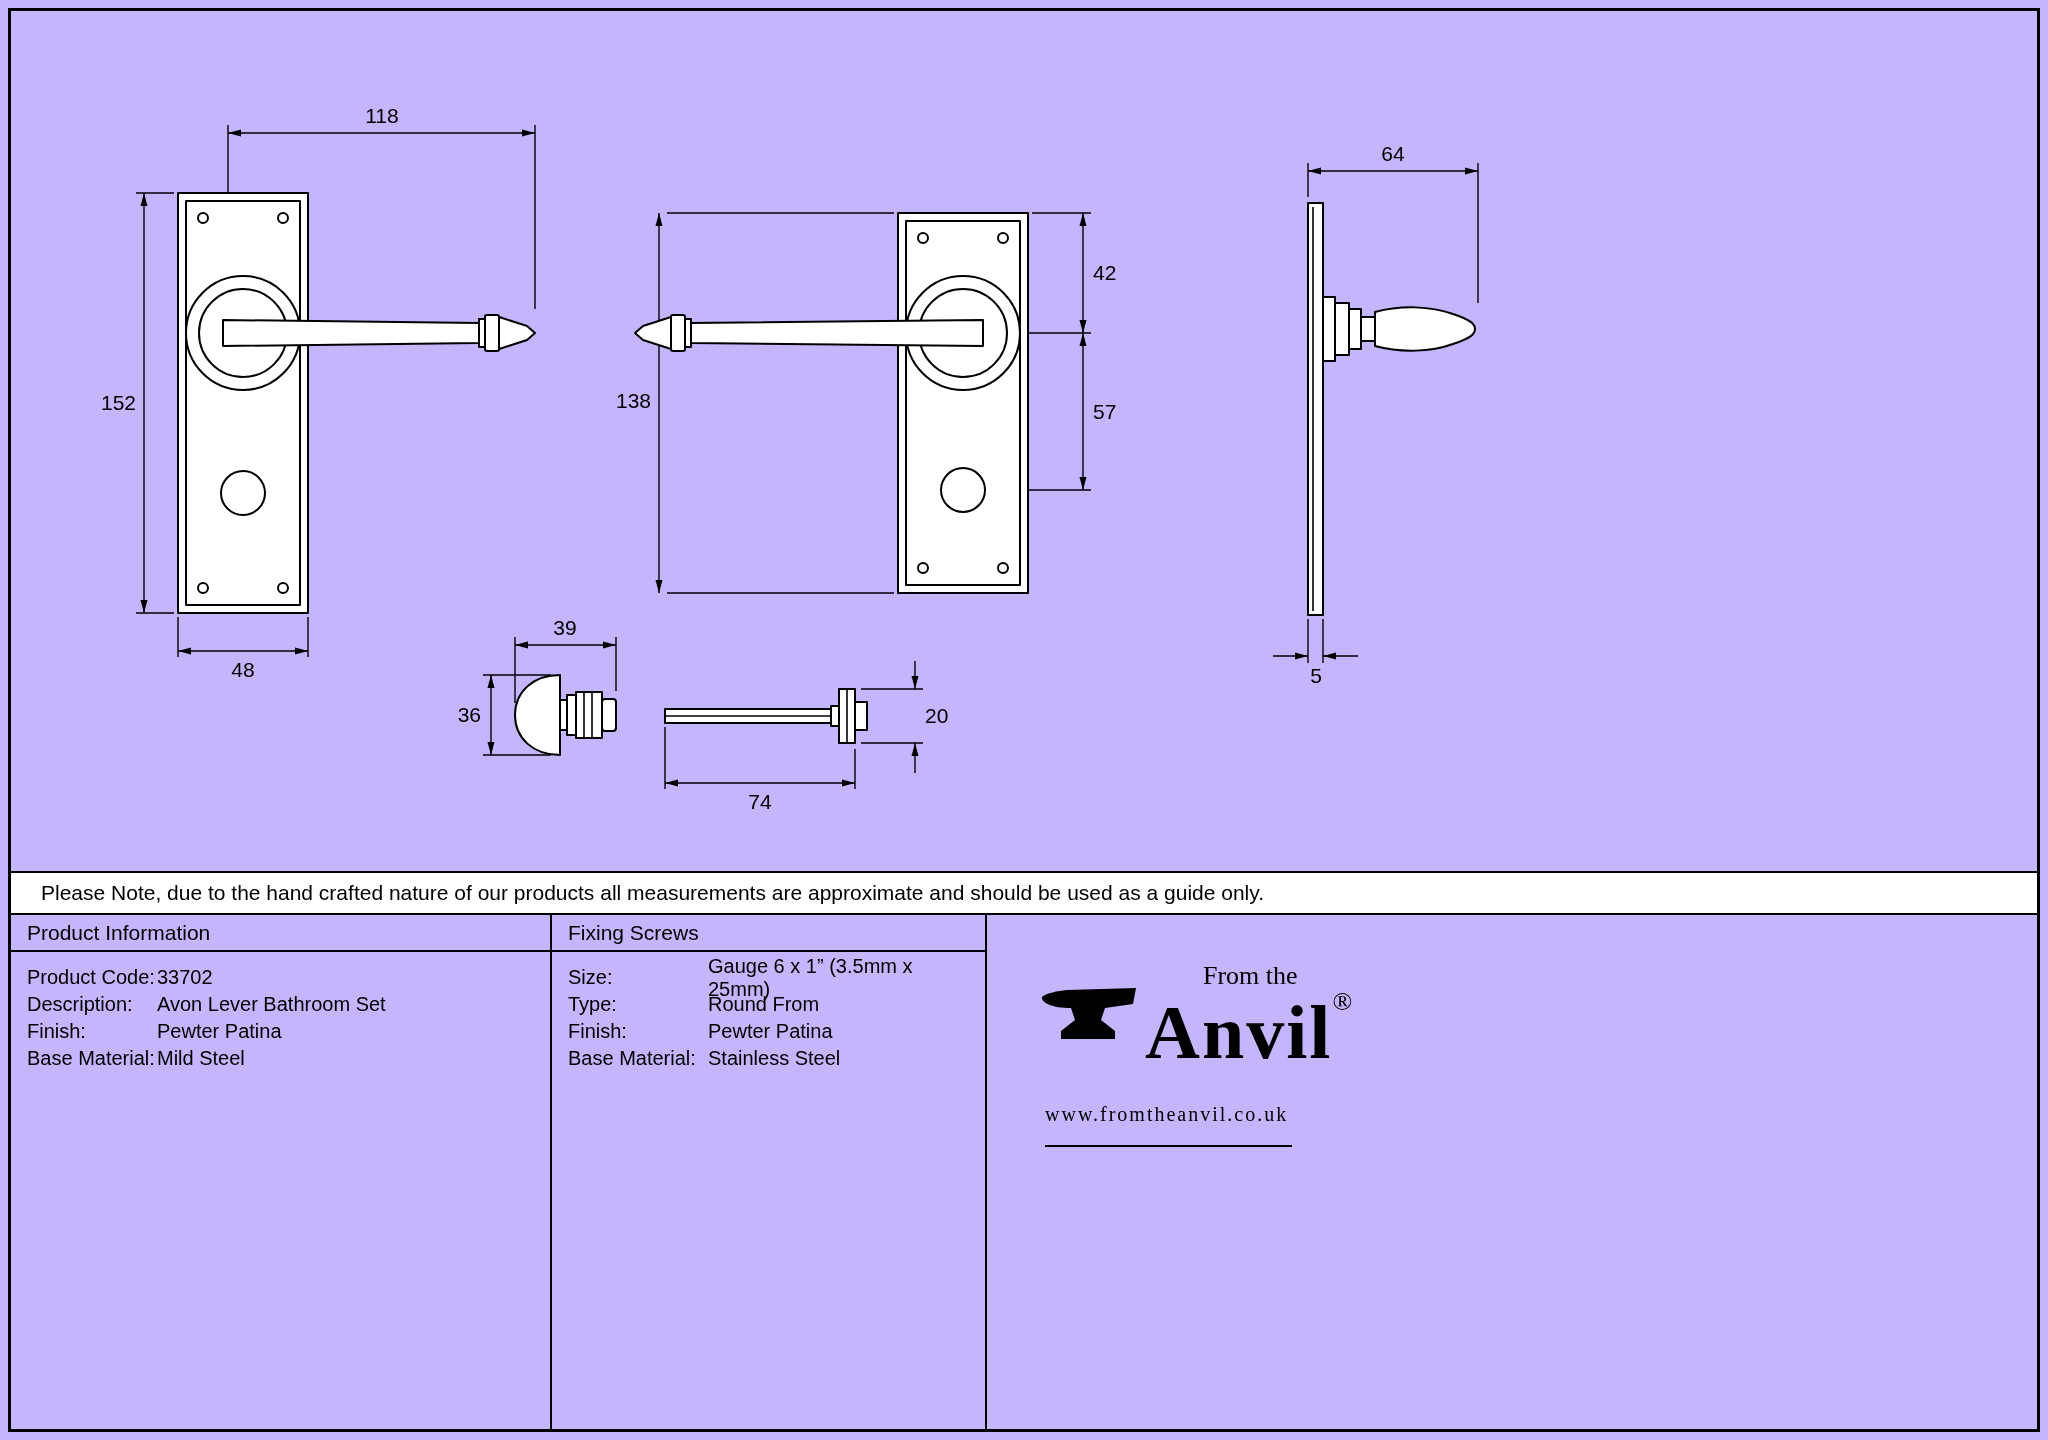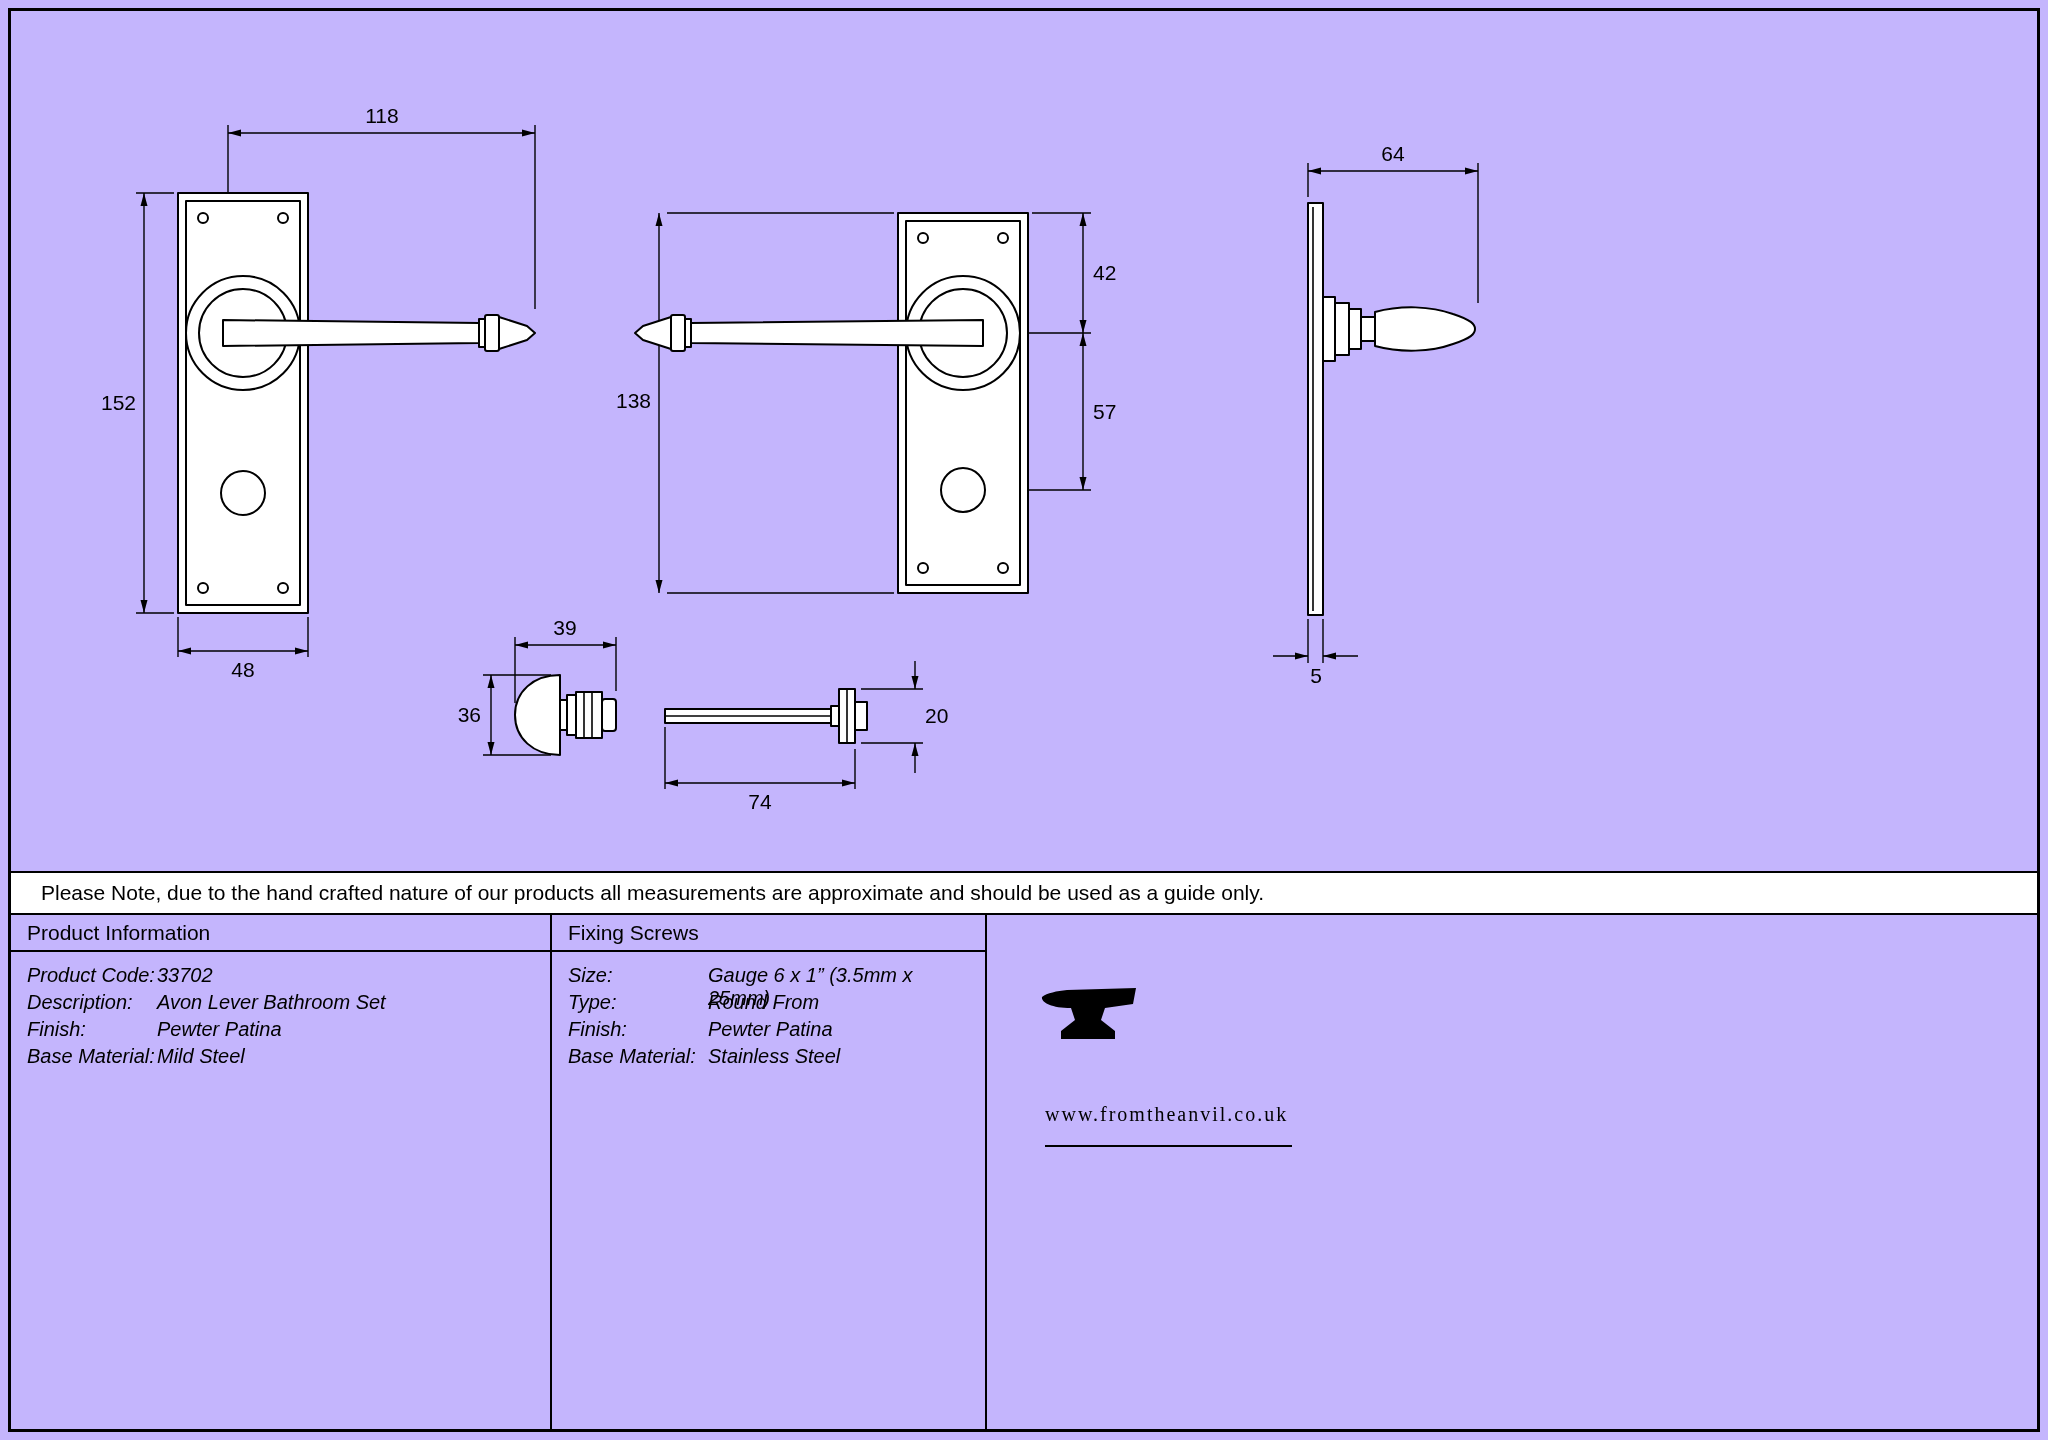--- a/index.html
+++ b/index.html
@@ -20,21 +20,21 @@
   .info-table { position:absolute; left:0; top:902px; bottom:0; width:100%; border-top:2px solid #000; display:flex; }
   .col { border-right:2px solid #000; display:flex; flex-direction:column; }
   .col-product { width:541px; }
   .col-pack { width:403px; }
   .col-screws { width:435px; }
   .col-logo { flex:1; border-right:none; position:relative; }
   .col-header { height:37px; border-bottom:2px solid #000; display:flex; align-items:center;
                 padding-left:16px; font-size:21px; flex:0 0 auto; }
   .col-body { padding:12px 16px 0 16px; font-size:20px; }
   .col-pack .col-body { padding-top:4px; }
-  .info-row { display:flex; height:27px; align-items:flex-start;font-style:italic; }
+  .info-row { display:flex; height:27px; align-items:center; }
   .col-product .info-label { width:130px; flex:0 0 auto; }
   .col-screws .info-label { width:140px; flex:0 0 auto; }
   .pack-list { list-style:none; }
   .pack-list li { height:26.5px; display:flex; align-items:center; }
 
   .logo { position:absolute; left:52px; top:46px; display:flex; align-items:flex-start; }
   .anvil-icon { width:100px; height:64px; margin-top:22px; flex:0 0 auto; }
   .logo-text { margin-left:6px; }
   .from-the { font-family:"Liberation Serif",serif; font-size:26px; margin-left:58px; }
   .anvil-line { font-family:"Liberation Serif",serif; font-weight:bold; font-size:76px;
@@ -247,19 +247,23 @@
             <span class="info-value">Stainless Steel</span>
           </div>
         </div>
       </section>
 
       <section class="col col-logo">
         <div class="logo">
           <svg class="anvil-icon" viewBox="0 0 100 62">
             <path fill="#000" d="M28,6 C18,7 8,9 3,13 C2,18 12,24 32,24 L36,36 L22,47 L22,55 L76,55 L76,47 L62,36 L66,24 L94,20 L97,4 Z"></path>
           </svg>
+          <div class="logo-text">
+            <div class="from-the">From the</div>
+            <div class="anvil-line"><span>Anvil</span><sup>®</sup></div>
+          </div>
         </div>
         <div class="logo-url">www.fromtheanvil.co.uk</div>
       </section>
 
     </div>
   </div>
 </div>
 
 </body></html>

